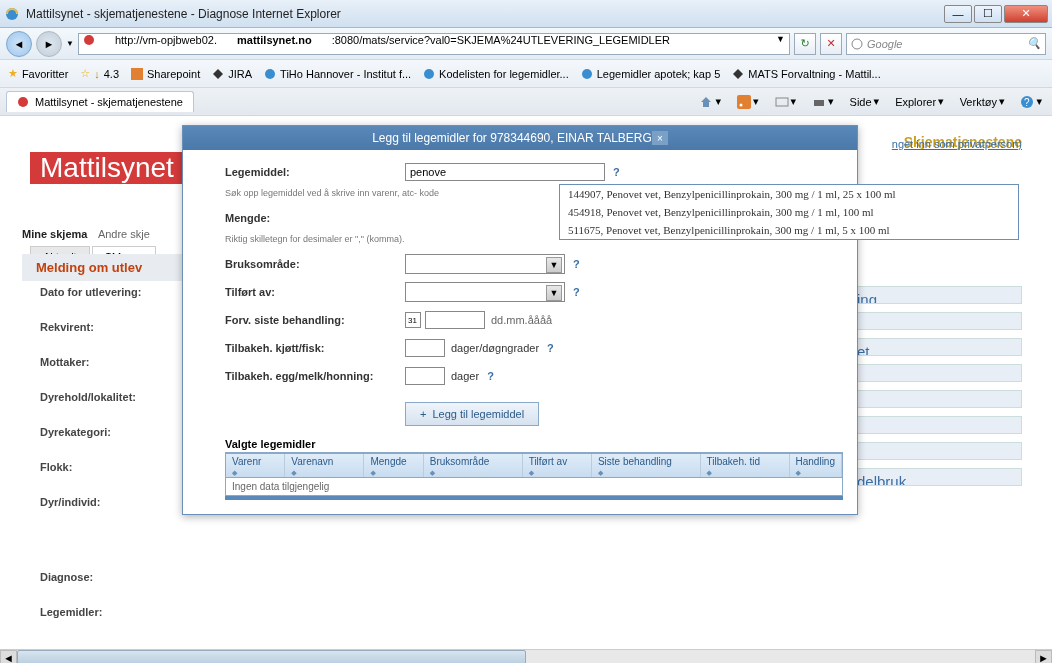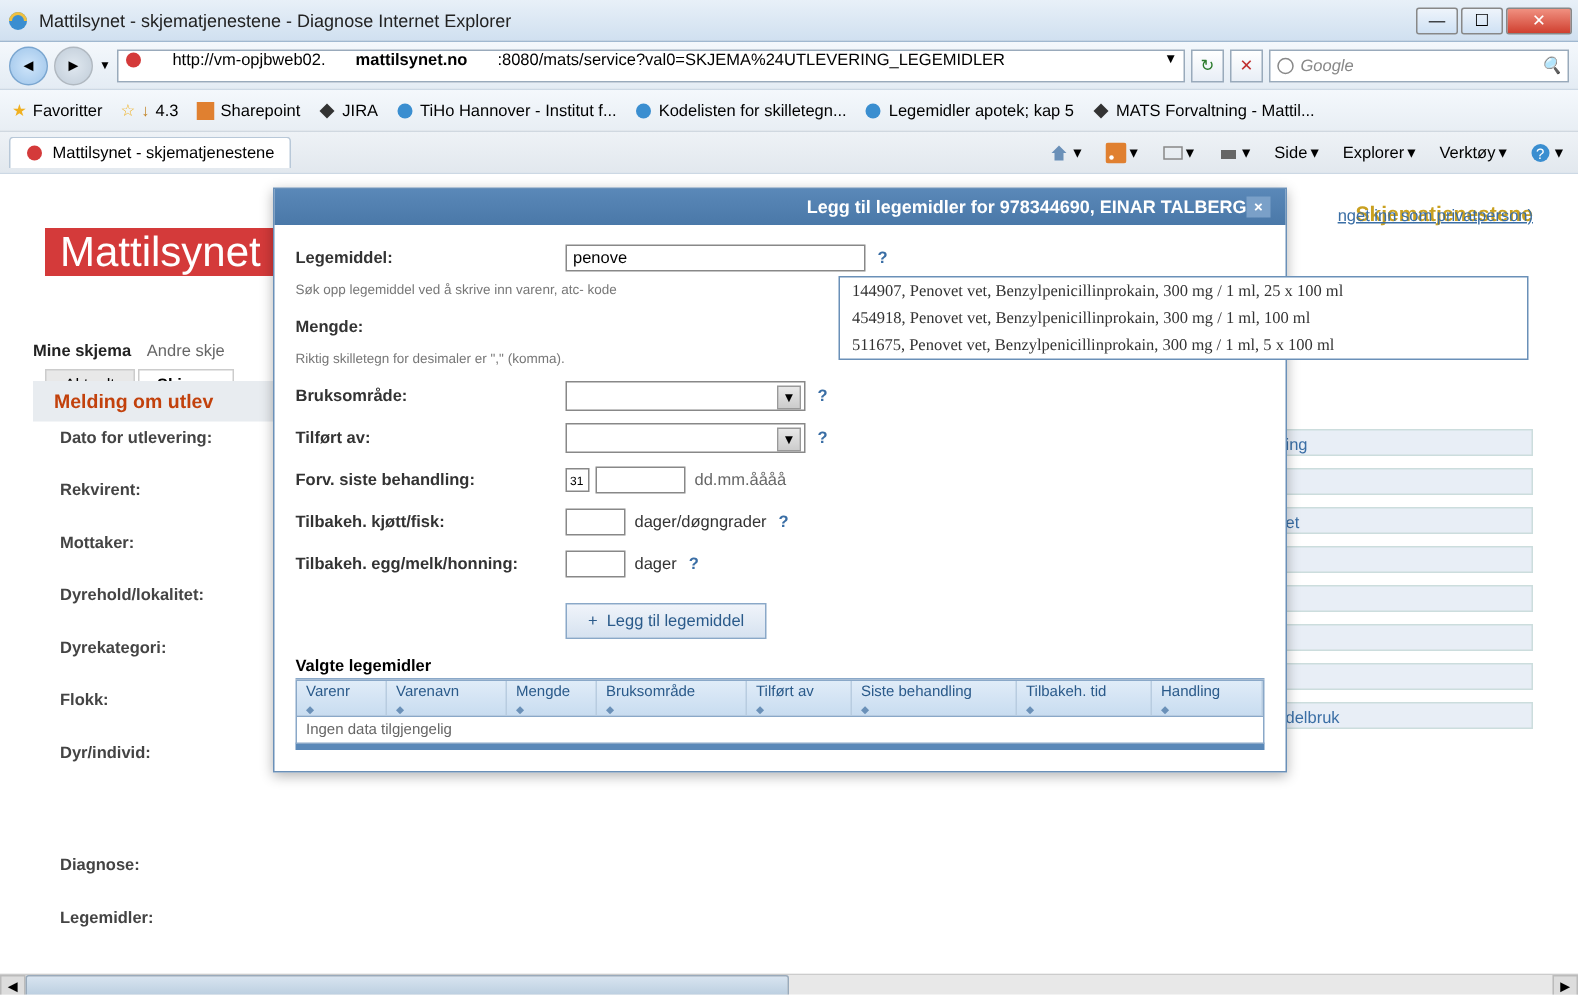--- a/index.html
+++ b/index.html
@@ -36,29 +36,29 @@
 .page { position: relative; height: 533px; background: #fff; overflow: hidden; }
 .brand { position: absolute; left: 30px; top: 36px; background: #d43a3a; color: #fff; padding: 0 10px; font-size: 28px; }
 .tabs { position: absolute; left: 30px; top: 90px; display: flex; gap: 2px; }
 .ptab { background: #e8e8e8; border: 1px solid #ccc; padding: 4px 12px; font-size: 11px; margin-top: 40px; }
 .ptab.active { background: #fff; font-weight: bold; }
 .subtabs { position: absolute; left: 22px; top: 112px; font-size: 11px; color: #666; }
 .subtabs b { color: #222; margin-right: 8px; }
 .section-head { position: absolute; left: 22px; top: 138px; background: #e8ecf0; padding: 6px 14px; font-weight: bold; font-size: 13px; color: #c2410c; width: 200px; }
 .formlabels { position: absolute; left: 40px; top: 170px; display: flex; flex-direction: column; gap: 23px; font-weight: bold; font-size: 11px; color: #444; }
 .rightbg { position: absolute; right: 30px; top: 170px; width: 170px; }
-.rightbg .item { background: #e8eef6; border: 1px solid #cdd; padding: 4px; margin-bottom: 8px; height: 18px; color: #3a6ea5; font-size: 11px; overflow: hidden; }
+.rightbg .item { background: #e8eef6; border: 1px solid #cdd; padding: 4px; margin-bottom: 8px; height: 18px; color: #3a6ea5; font-size: 15px; overflow: hidden; }
 .toplinks { position: absolute; right: 30px; top: 18px; color: #c9a020; font-size: 14px; font-weight: bold; }
 .privat { position: absolute; right: 30px; top: 22px; color: #3a6ea5; text-decoration: underline; font-size: 11px; }
 
 
 .modal { position: absolute; left: 182px; top: 9px; width: 676px; background: #fff; border: 1px solid #6a90b8; box-shadow: 0 2px 8px rgba(0,0,0,0.3); }
-.mhead { background: linear-gradient(#5a88b8,#4a78a8); color: #fff; padding: 5px 10px; font-weight: bold; font-size: 12px; display: flex; justify-content: flex-end; align-items: center; }
+.mhead { background: linear-gradient(#5a88b8,#4a78a8); color: #fff; padding: 5px 10px; font-weight: normal; font-size: 12px; display: flex; justify-content: center; align-items: center; }
 .mhead .x { background: #7aa0c8; width: 16px; height: 14px; display:flex;align-items:center;justify-content:center; font-size:10px; }
-.mbody { padding: 10px 14px 14px 14px; }
+.mbody { padding: 10px 14px 14px 14px; margin-left: 28px; }
 .mrow { display: flex; align-items: center; margin-bottom: 4px; min-height: 24px; }
 .mlabel { width: 180px; font-weight: bold; font-size: 11px; color: #333; }
 .minput { border: 1px solid #888; height: 18px; padding: 0 4px; font-size: 11px; }
 .minput.w1 { width: 200px; }
 .mselect { border: 1px solid #888; height: 20px; width: 160px; background: #fff; position: relative; }
 .mselect::after { content: "▼"; position: absolute; right: 2px; top: 2px; font-size: 9px; background: linear-gradient(#e8e8e8,#ccc); border: 1px solid #999; width: 14px; height: 14px; display:flex;align-items:center;justify-content:center; }
 .helpq { color: #3a6ea5; margin-left: 8px; font-weight: bold; }
 .hint { font-size: 9px; color: #777; margin: 2px 0 8px 0; }
 .dropdown { position: absolute; left: 376px; top: 58px; width: 460px; background: #fff; border: 1px solid #6a90b8; z-index: 10; }
 .dropdown .opt { padding: 3px 8px; font-size: 11px; color: #333; font-family: Liberation Serif, serif; }
@@ -143,21 +143,21 @@
   <span class="favlink">
       <svg width="12" height="12">
         <circle cx="6" cy="6" r="5" fill="#3a8ed0"></circle>
       </svg>
       <span>TiHo Hannover - Institut f...</span>
     </span>
   <span class="favlink">
       <svg width="12" height="12">
         <circle cx="6" cy="6" r="5" fill="#3a8ed0"></circle>
       </svg>
-      <span>Kodelisten for skilletegn...</span>
+      <span>Kodelisten for legemidler...</span>
     </span>
   <span class="favlink">
       <svg width="12" height="12">
         <circle cx="6" cy="6" r="5" fill="#3a8ed0"></circle>
       </svg>
       <span>Legemidler apotek; kap 5</span>
     </span>
   <span class="favlink">
       <svg width="12" height="12">
         <path d="M6 1 L11 6 L6 11 L1 6 Z" fill="#333"></path>

